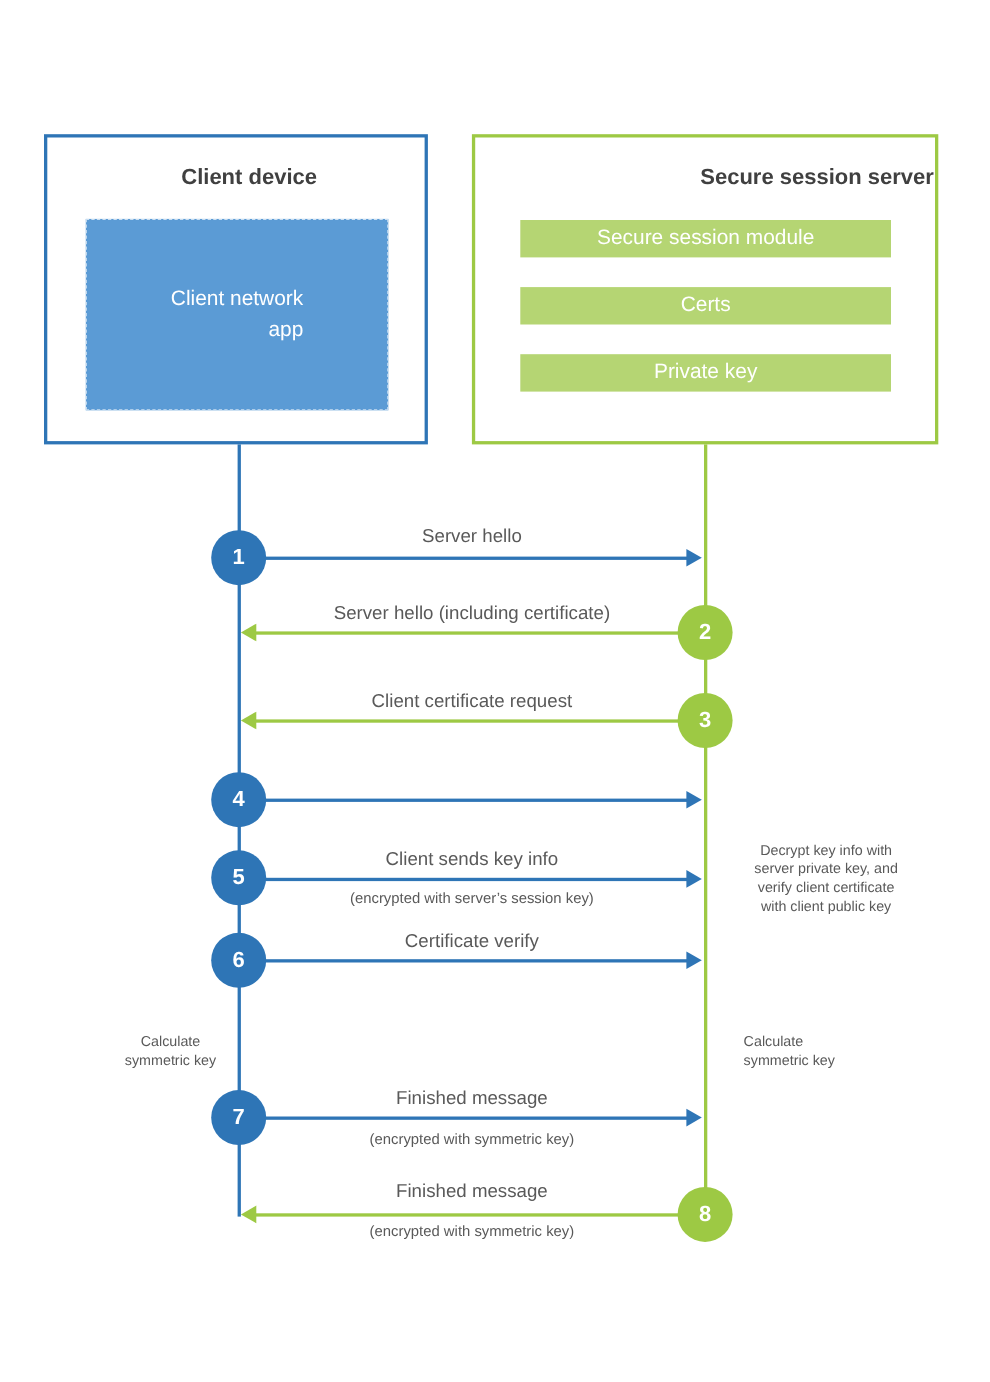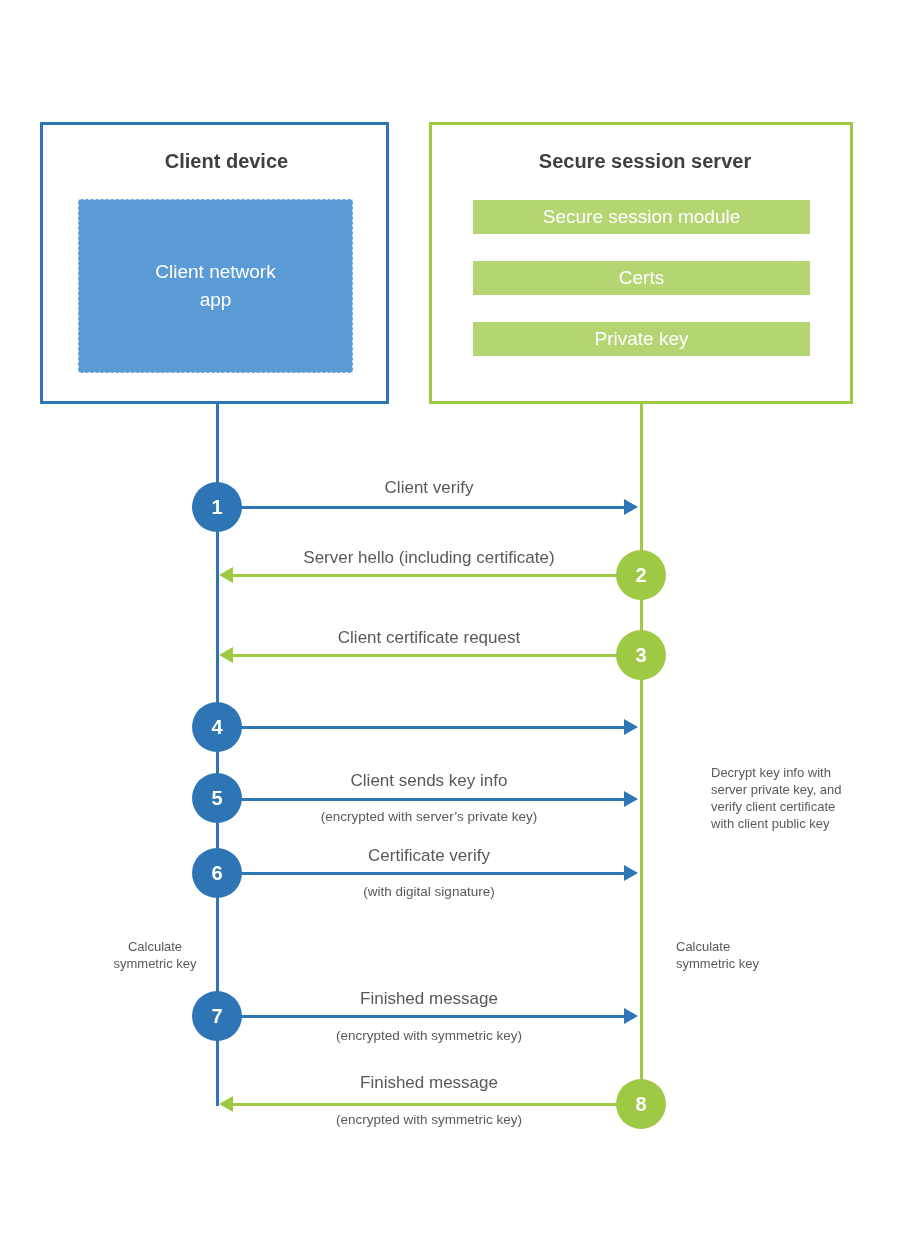--- a/index.html
+++ b/index.html
@@ -14,25 +14,25 @@
   
   .entity-box{position:absolute;top:122px;height:276px;background:#fff;}
   .client-box{left:40px;width:343px;border:3px solid #2E75B6;}
   .server-box{left:429px;width:418px;border:3px solid #9DC944;}
   .entity-title{
     position:absolute;top:150px;font-size:20px;font-weight:bold;color:#404040;
     text-align:center;
     margin-left:12px;
   }
   .client-title{left:40px;width:349px;}
-  .server-title{left:429px;width:408px;}
+  .server-title{left:429px;width:408px;text-align:right;}
   .app-box{
     position:absolute;left:78px;top:199px;width:275px;height:174px;
     background:#5B9BD5;border:1px dashed #c9def1;box-sizing:border-box;
-    display:flex;align-items:center;justify-content:center;text-align:center;
+    display:flex;align-items:center;justify-content:center;text-align:right;
     color:#ffffff;font-size:19px;line-height:28px;white-space:pre-line;
   }
   .server-bar{
     position:absolute;left:473px;width:337px;height:34px;background:#B5D573;
     display:flex;align-items:center;justify-content:center;
     color:#ffffff;font-size:19px;
   }
   
   .lifeline{position:absolute;width:3px;}
   .lifeline-blue{left:216px;top:404px;height:702px;background:#2E75B6;}
@@ -66,21 +66,21 @@
   }
   .msg-sub{
     position:absolute;left:240px;width:378px;text-align:center;
     font-size:13.5px;color:#595959;
   }
   
   .side-note{
     position:absolute;font-size:13px;color:#595959;line-height:17px;
     white-space:pre-line;
   }
-  .note-decrypt{left:666px;top:764px;width:170px;text-align:left;margin-left:45px;}
+  .note-decrypt{left:666px;top:764px;width:170px;text-align:center;}
   .note-calc-left{left:95px;top:938px;width:120px;text-align:center;}
   .note-calc-right{left:676px;top:938px;width:120px;text-align:left;}
 </style>
 </head>
 <body>
 
 <div id="canvas">
 
 
   <div class="entity-box client-box"></div>
@@ -90,43 +90,42 @@
 
   <div class="entity-box server-box"></div>
   <div class="entity-title server-title">Secure session server</div>
   <div class="server-bar" style="top:200px;">Secure session module</div>
   <div class="server-bar" style="top:322px;">Private key</div>
   <div class="server-bar" style="top:261px;">Certs</div>
 
   <div class="lifeline lifeline-blue"></div>
   <div class="lifeline lifeline-green"></div>
 
-  <div class="msg-label" style="top:478px;">Client verify</div>
+  <div class="msg-label" style="top:478px;">Server hello</div>
   <div class="arrow arrow-blue" style="top:506px;"></div>
   <div class="step step-blue" style="top:482px;">1</div>
 
   <div class="msg-label" style="top:548px;">Server hello (including certificate)</div>
   <div class="arrow arrow-green" style="top:574px;"></div>
   <div class="step step-green" style="top:550px;">2</div>
 
   <div class="msg-label" style="top:628px;">Client certificate request</div>
   <div class="arrow arrow-green" style="top:654px;"></div>
   <div class="step step-green" style="top:630px;">3</div>
 
   <div class="arrow arrow-blue" style="top:726px;"></div>
   <div class="step step-blue" style="top:702px;">4</div>
 
   <div class="msg-label" style="top:771px;">Client sends key info</div>
   <div class="arrow arrow-blue" style="top:798px;"></div>
-  <div class="msg-sub" style="top:809px;">(encrypted with server’s private key)</div>
+  <div class="msg-sub" style="top:809px;">(encrypted with server’s session key)</div>
   <div class="step step-blue" style="top:773px;">5</div>
 
   <div class="msg-label" style="top:846px;">Certificate verify</div>
   <div class="arrow arrow-blue" style="top:872px;"></div>
-  <div class="msg-sub" style="top:884px;">(with digital signature)</div>
   <div class="step step-blue" style="top:848px;">6</div>
 
   <div class="side-note note-decrypt">Decrypt key info with
 server private key, and
 verify client certificate
 with client public key</div>
   <div class="side-note note-calc-left">Calculate
 symmetric key</div>
   <div class="side-note note-calc-right">Calculate
 symmetric key</div>

